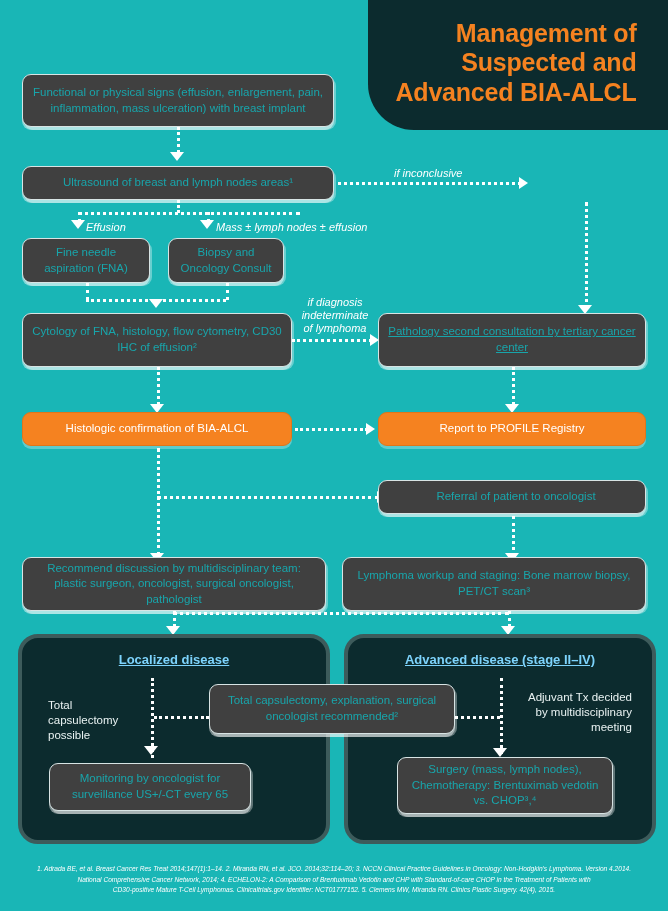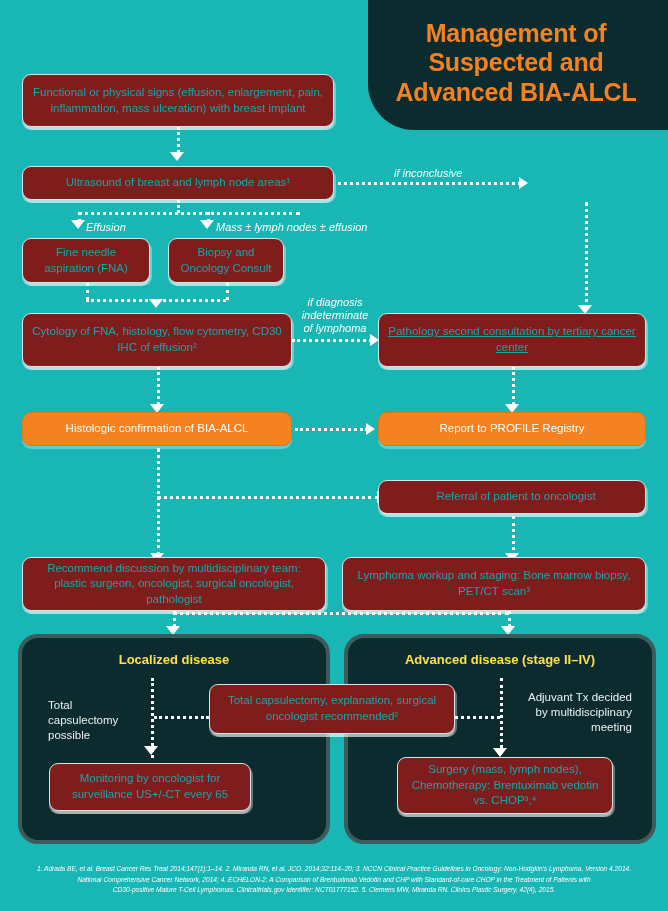--- a/index.html
+++ b/index.html
@@ -17,27 +17,27 @@
   .header{
     position:absolute;left:368px;top:0;width:300px;height:130px;
     background:#0c2b2e;
     border-bottom-left-radius:46px;
     display:flex;align-items:center;justify-content:center;
   }
   .header h1{
     margin:0;padding:0 14px 4px 10px;
     color:#f58220;
     font-size:25px;font-weight:bold;line-height:1.18;
-    text-align:center;letter-spacing:-0.2px;
+    text-align:right;letter-spacing:-0.2px;
   }
 
   
   .box{
     position:absolute;
-    background:#7f1d1d;
+    background:#404040;
     border:1.5px solid #d8e4e4;
     border-radius:9px;
     box-shadow:0 3px 0 0 rgba(255,255,255,.45), 2px 3px 0 0 rgba(255,255,255,.35);
     display:flex;align-items:center;justify-content:center;
     text-align:center;
     color:#18a5ab;
     font-size:11.5px;
     line-height:1.35;
     box-sizing:border-box;
     padding:5px 8px;
@@ -53,22 +53,22 @@
   .panel{
     position:absolute;
     background:#0c2b2e;
     border:4px solid #3d5b5b;
     border-radius:20px;
     box-sizing:border-box;
   }
   .panel-title{
     position:absolute;
     width:100%;text-align:center;
-    color:#fde047;font-weight:bold;font-size:13px;
-    top:14px;left:0;
+    color:#7dd3fc;font-weight:bold;font-size:13px;
+    top:14px;left:0;text-decoration:underline;
   }
   .panel-note{
     position:absolute;
     color:#e9f2f2;font-size:11.5px;line-height:1.3;
   }
 
   
   .vline{
     position:absolute;width:0;
     border-left:3px dotted #ffffff;
@@ -169,21 +169,21 @@
   <div class="vline" style="left:173px;top:611px;height:16px;"></div>
   <div class="arrow-down" style="left:166px;top:626px;"></div>
 
   <div class="vline" style="left:508px;top:611px;height:16px;"></div>
   <div class="arrow-down" style="left:501px;top:626px;"></div>
 
   <div class="hline" style="left:173px;top:612px;width:336px;"></div>
 
   <div class="box" style="left:22px;top:74px;width:312px;height:53px;">Functional or physical signs (effusion, enlargement, pain, inflammation, mass ulceration) with breast implant</div>
 
-  <div class="box" style="left:22px;top:166px;width:312px;height:34px;">Ultrasound of breast and lymph node areas¹</div>
+  <div class="box" style="left:22px;top:166px;width:312px;height:34px;">Ultrasound of breast and lymph nodes areas¹</div>
 
 
   <div class="box" style="left:22px;top:238px;width:128px;height:45px;">Fine needle aspiration (FNA)</div>
 
   <div class="box" style="left:168px;top:238px;width:116px;height:45px;">Biopsy and Oncology Consult</div>
 
   <div class="box" style="left:22px;top:313px;width:270px;height:54px;">Cytology of FNA, histology, flow cytometry, CD30 IHC of effusion²</div>
 
   <div class="box" style="left:378px;top:313px;width:268px;height:54px;text-decoration:underline;">Pathology second consultation by tertiary cancer center</div>
 

